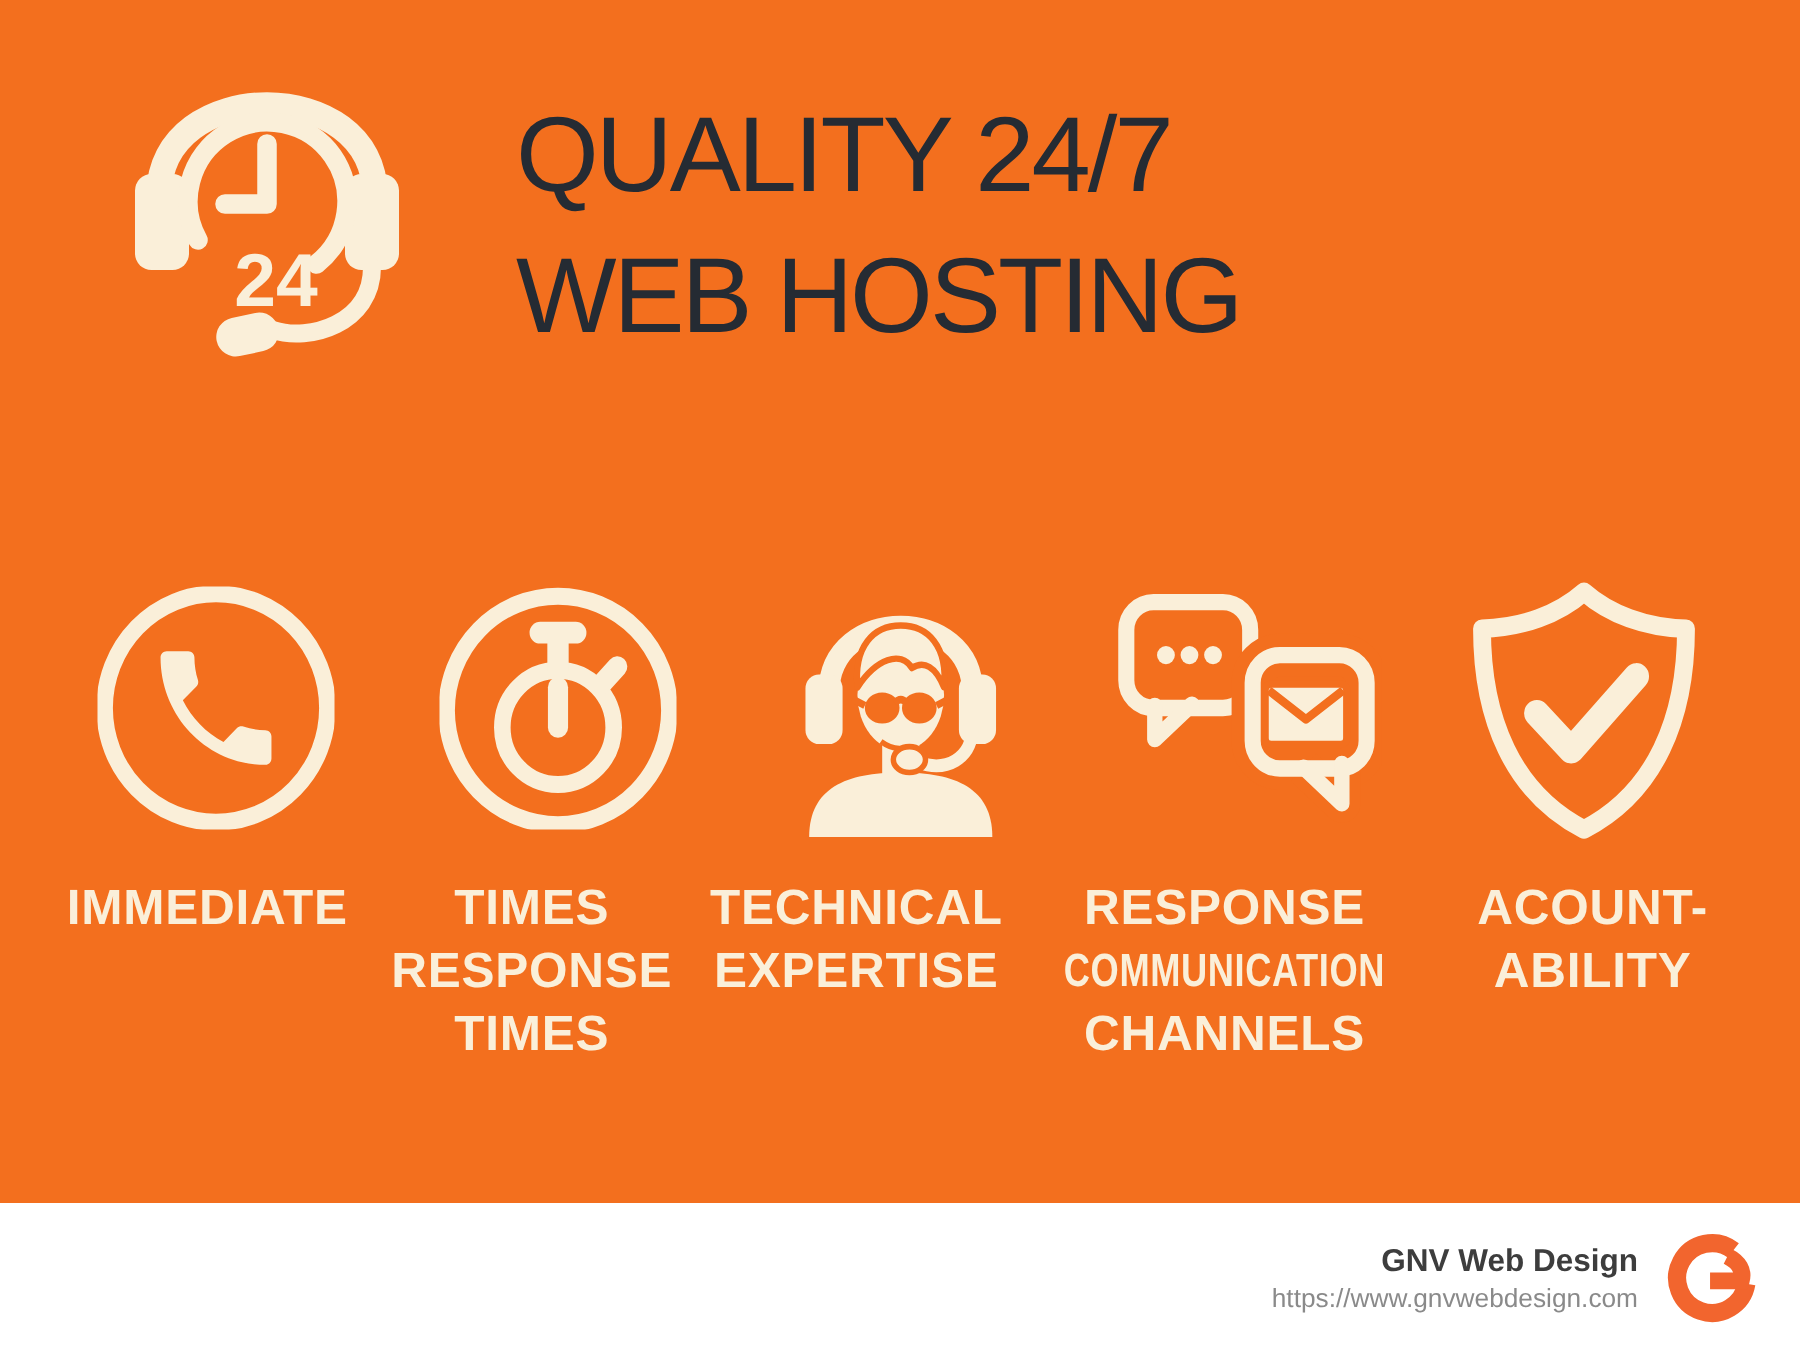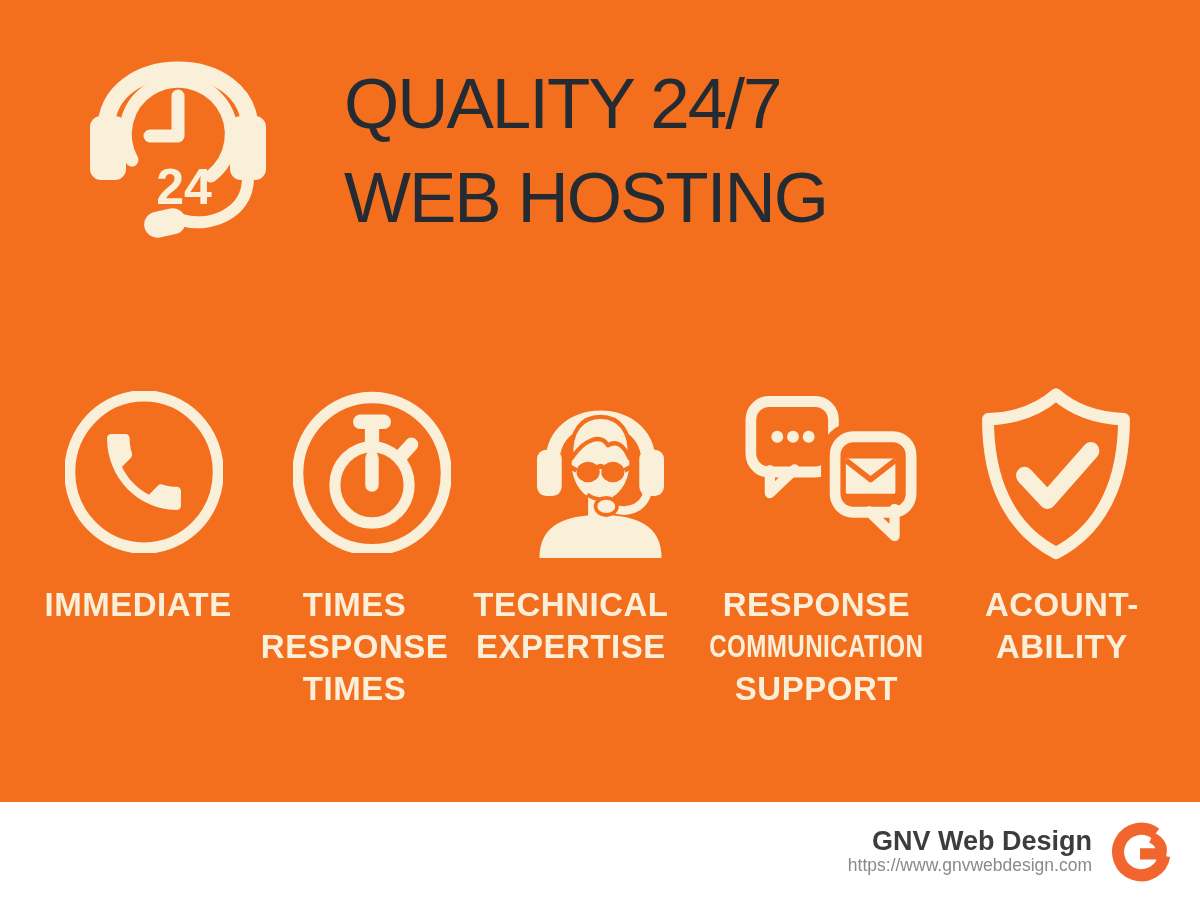--- a/index.html
+++ b/index.html
@@ -41,21 +41,21 @@
     font-size:31px;transform:scaleX(.78);transform-origin:50% 50%;
   }
   
   .footer{
     position:absolute;left:0;bottom:0;width:1200px;height:100px;
     background:var(--footer-bg);
     display:flex;align-items:center;justify-content:flex-end;
     padding-right:28px;gap:18px;
   }
   .footer-textblock{text-align:right;}
-  .footer-brand{font-size:27px;font-weight:bold;color:var(--footer-text);line-height:26px;text-align:right;}
+  .footer-brand{font-size:21px;font-weight:bold;color:var(--footer-text);line-height:26px;text-align:right;}
   .footer-url{font-size:17.5px;color:var(--footer-url);line-height:22px;}
   svg{display:block;}
 </style>
 </head>
 <body>
 
 <div class="canvas">
 
   <svg class="header-icon" width="200" height="212" viewBox="0 0 200 212">
     <path d="M28 100 C28 20 172 20 172 100" fill="none" stroke="var(--cream)" stroke-width="17" stroke-linecap="round"></path>
@@ -148,21 +148,21 @@
       <span>RESPONSE</span>
       <span>TIMES</span>
     </div>
     <div class="label-cell">
       <span>TECHNICAL</span>
       <span>EXPERTISE</span>
     </div>
     <div class="label-cell">
       <span>RESPONSE</span>
       <span class="squeeze">COMMUNICATION</span>
-      <span>SUPPORT</span>
+      <span>CHANNELS</span>
     </div>
     <div class="label-cell">
       <span>ACOUNT-</span>
       <span>ABILITY</span>
     </div>
   </div>
 
   <div class="footer">
     <div class="footer-textblock">
       <div class="footer-brand">GNV Web Design</div>

